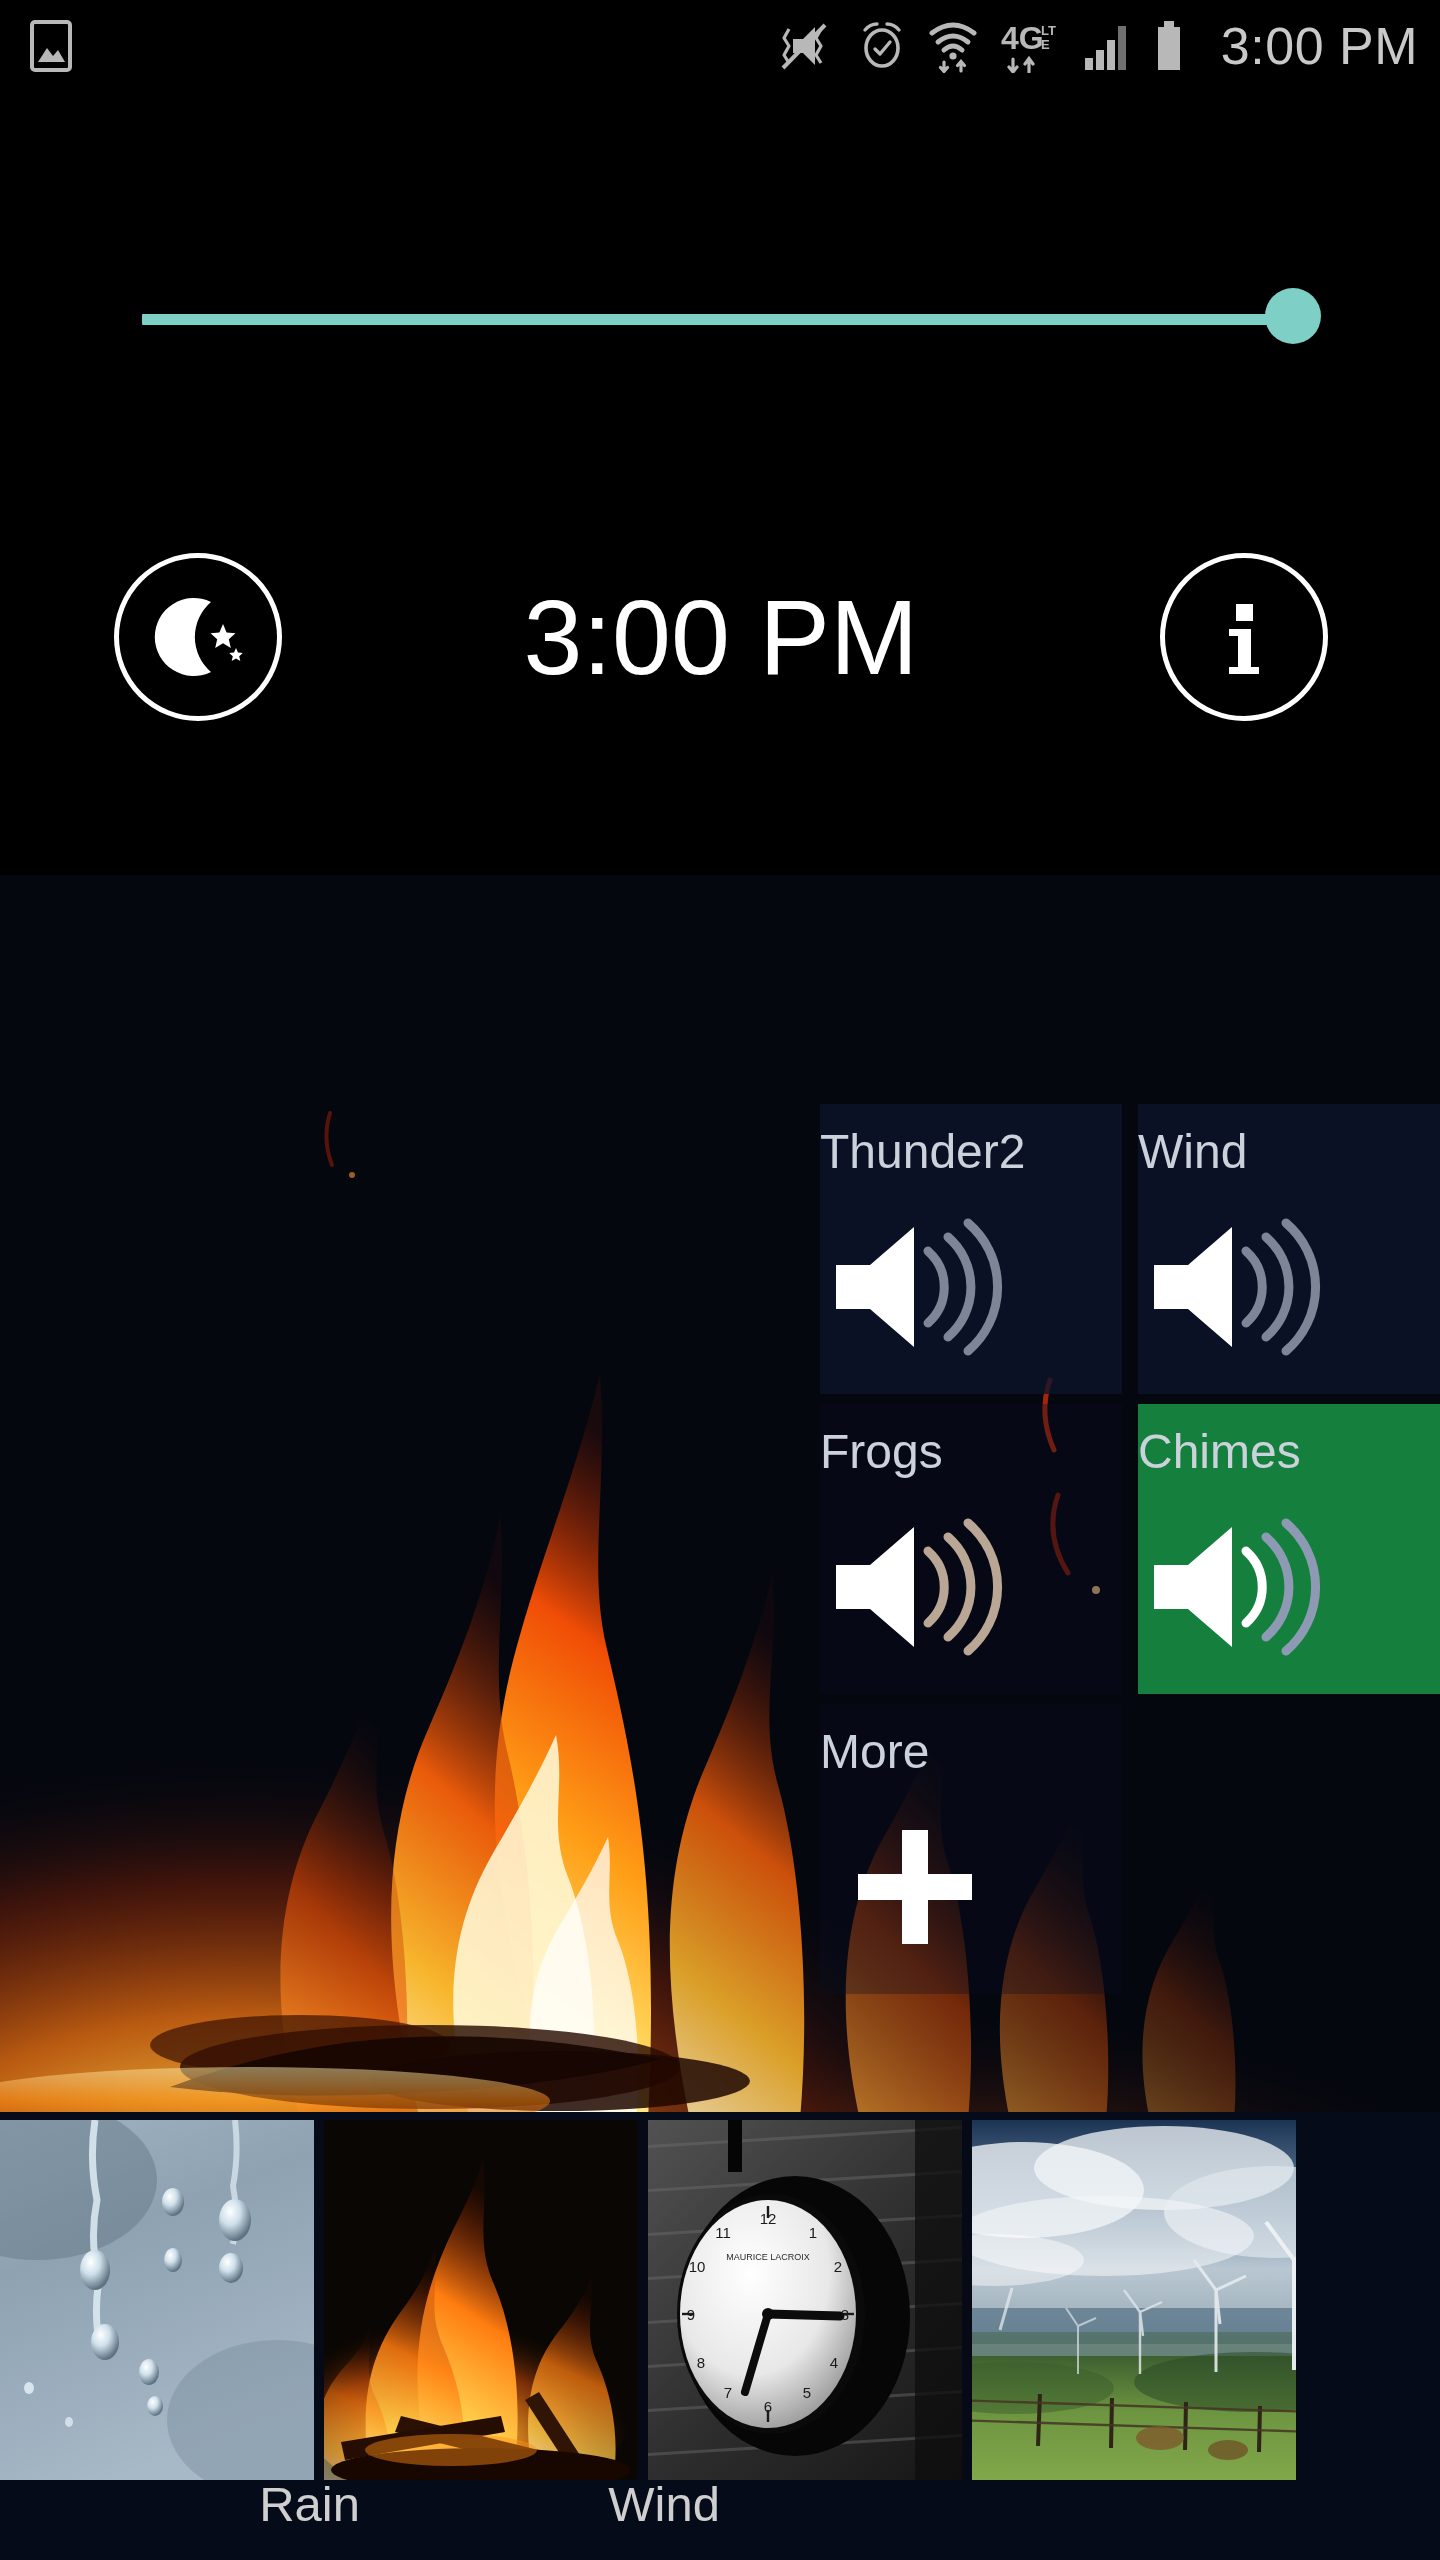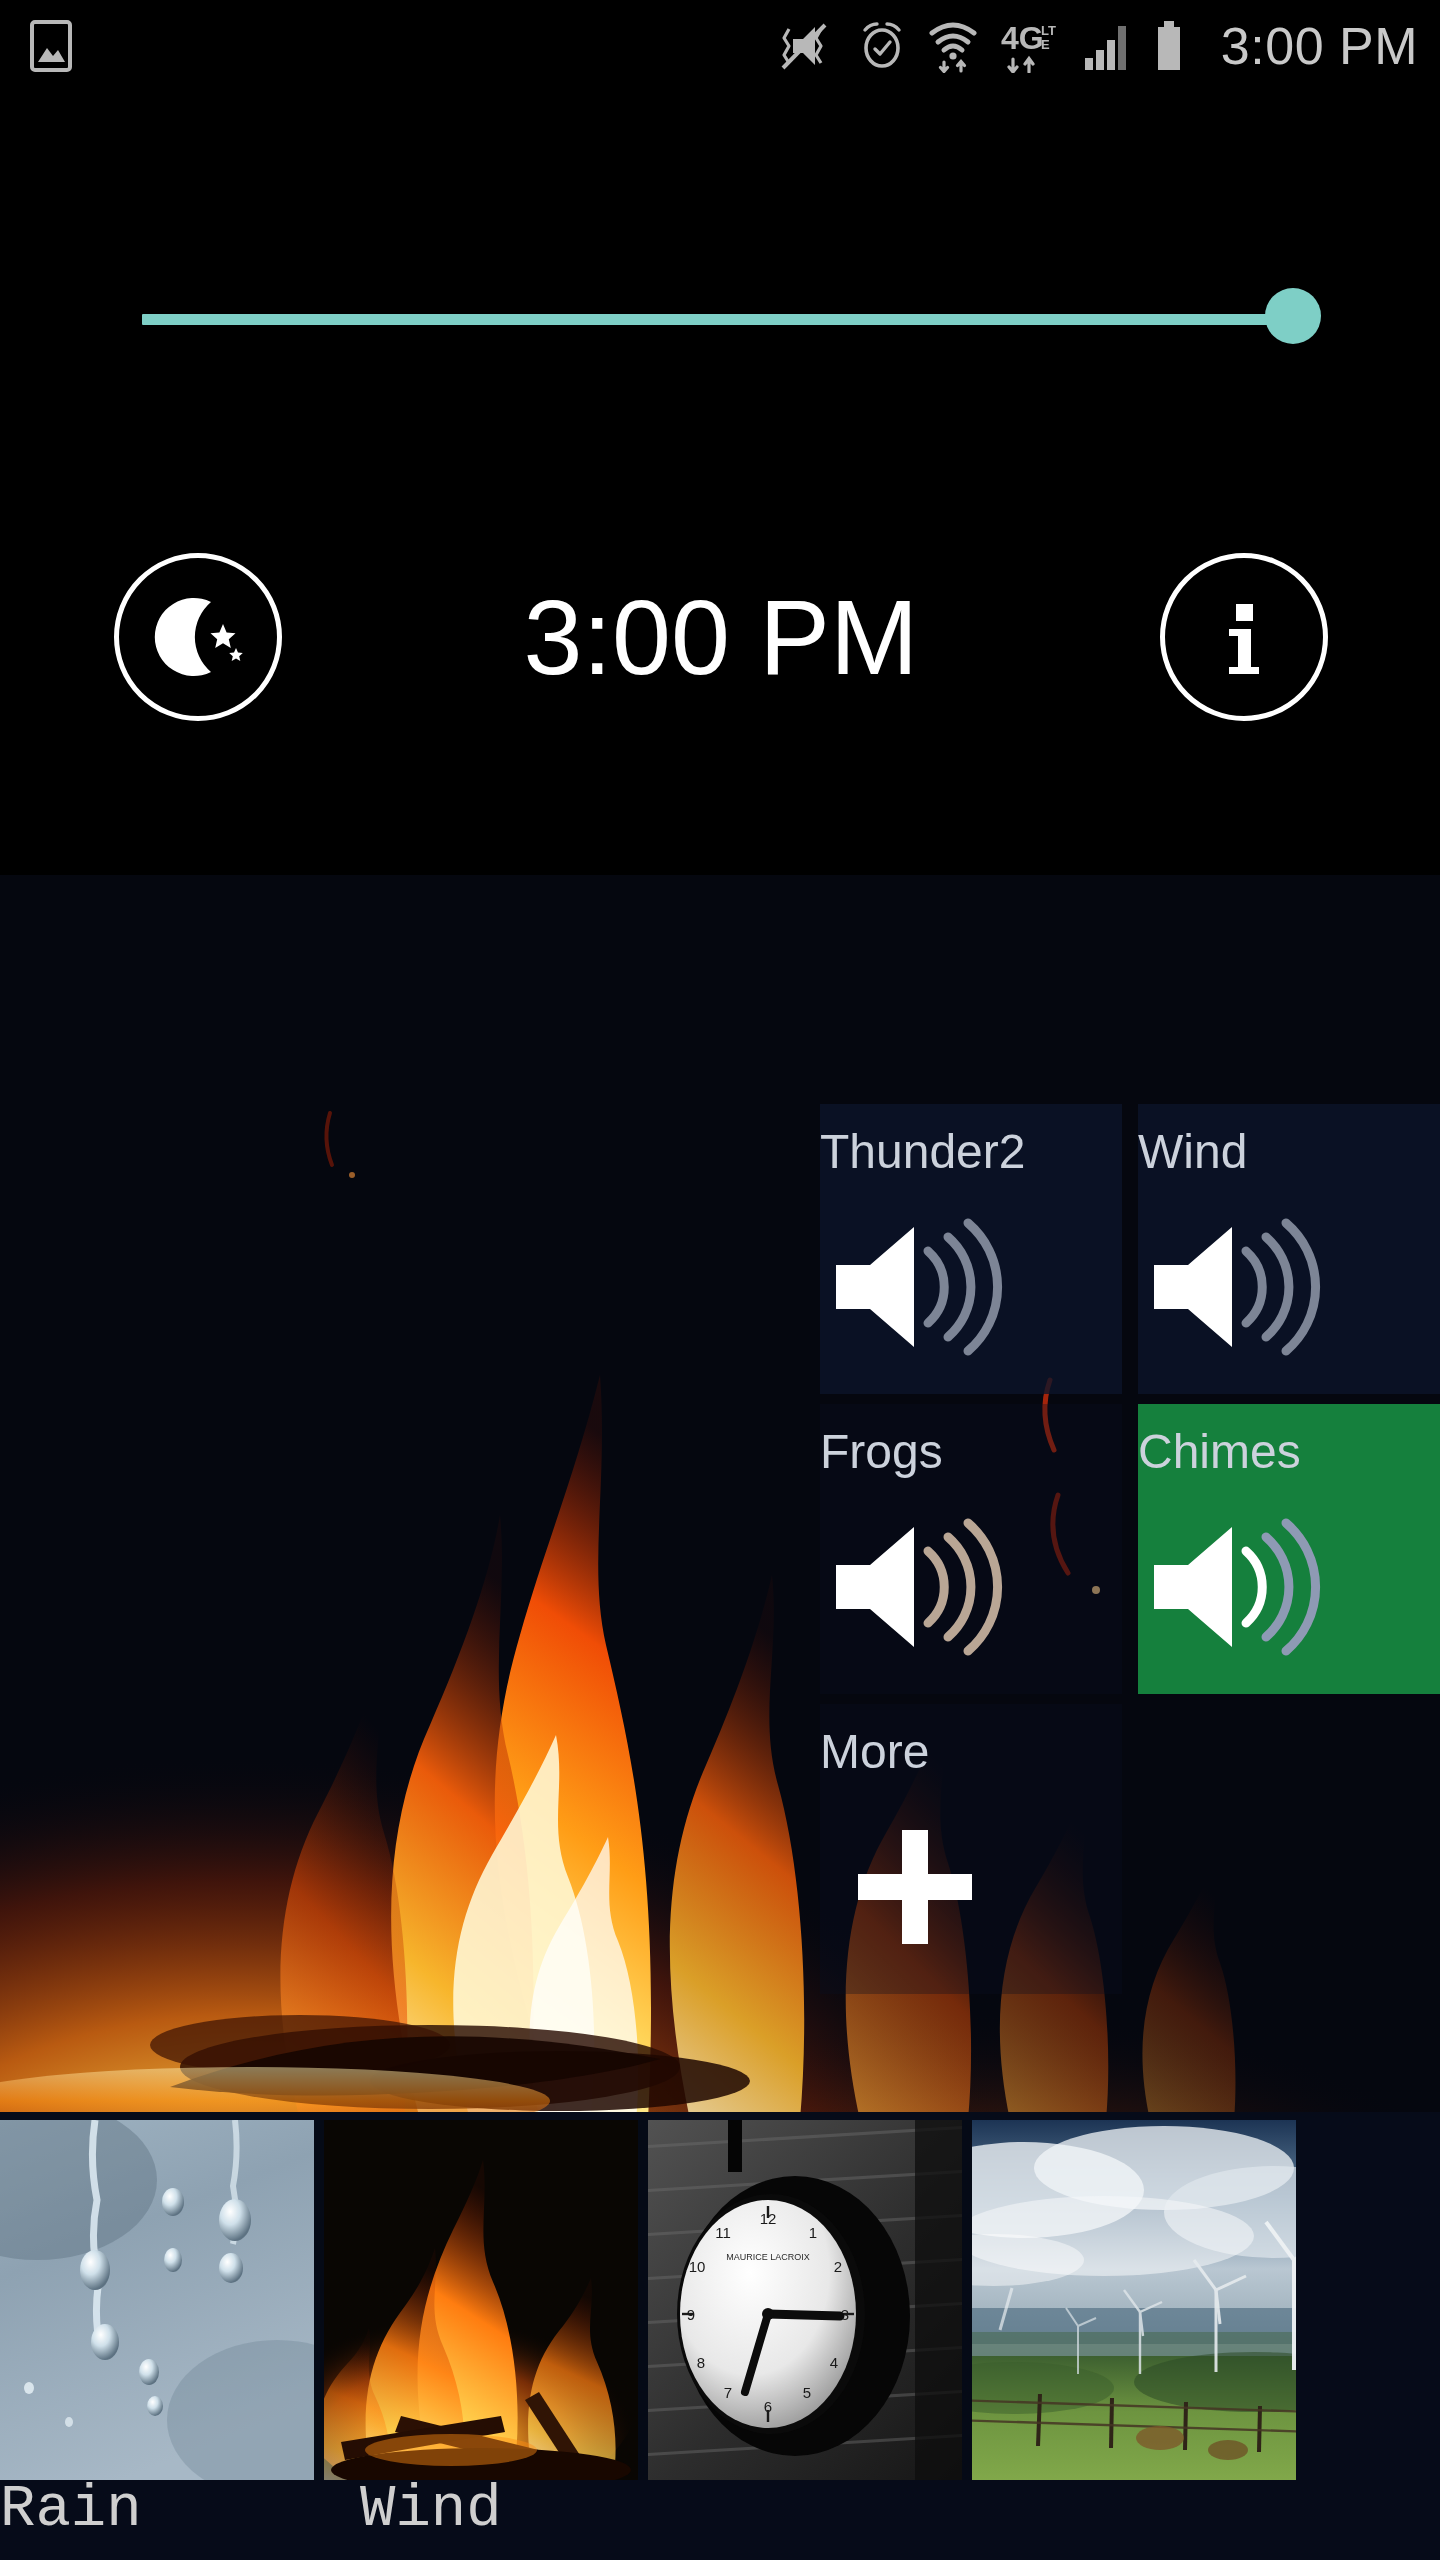--- a/index.html
+++ b/index.html
@@ -110,22 +110,22 @@
     position:relative; height:360px; overflow:hidden;
     border-right:10px solid #050a16;
   }
   .thumb:last-child { border-right:none; }
   .thumb svg { display:block; width:100%; height:100%; }
   .labels {
     position:absolute; top:368px; left:0; width:1440px; height:80px;
     display:grid; grid-template-columns:repeat(4,1fr);
   }
   .thumb-label {
-    color:#cfcfcf; font-size:59px; line-height:1;
-    text-align:left; font-weight:400;font-family:Liberation Mono, monospace;
+    color:#cfcfcf; font-size:49px; line-height:1;
+    text-align:right; font-weight:400;
   }
 </style>
 </head>
 <body>
 
 <div id="app">
 
   <div class="statusbar">
     <div class="sb-left">
 

